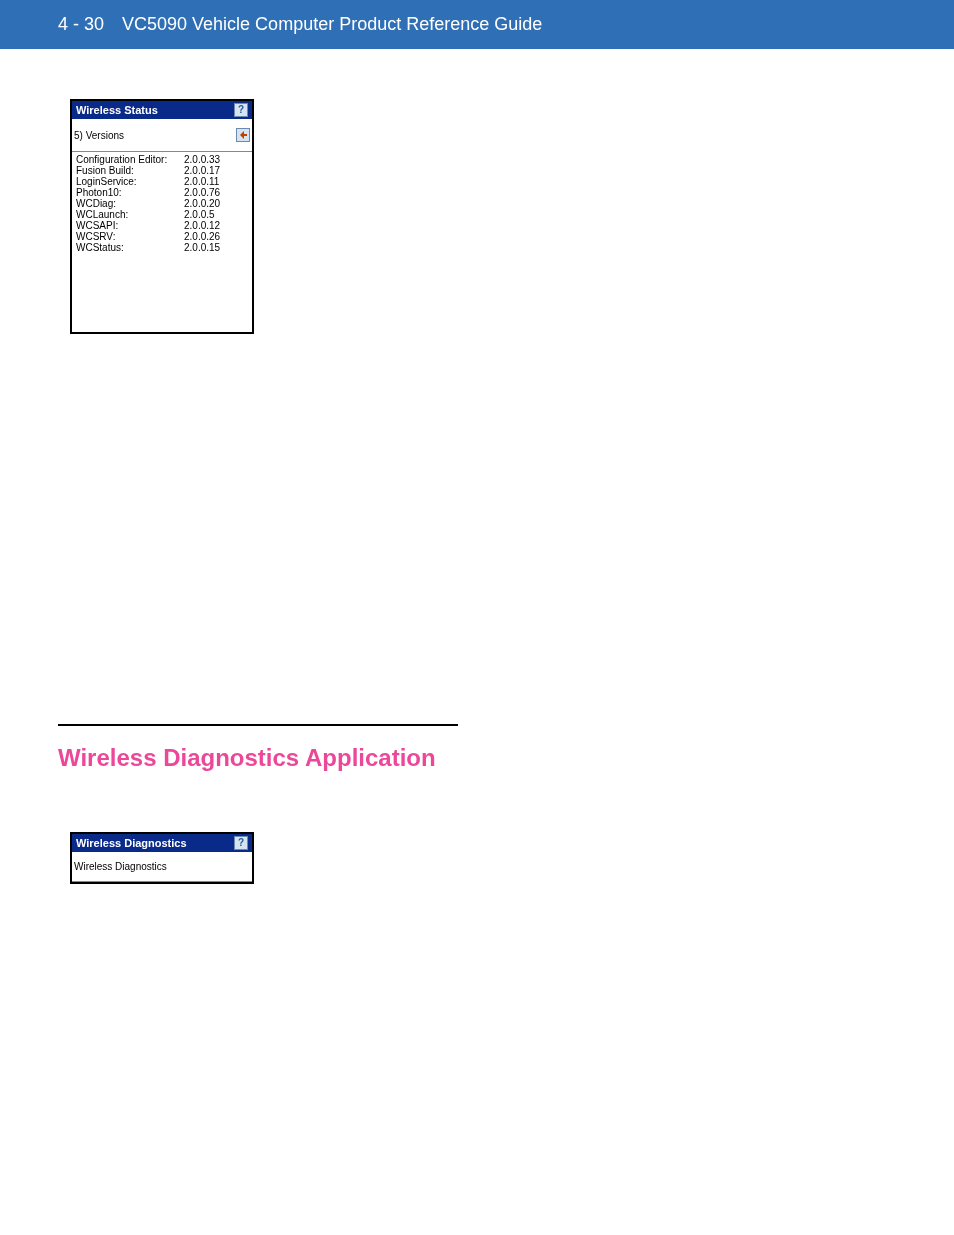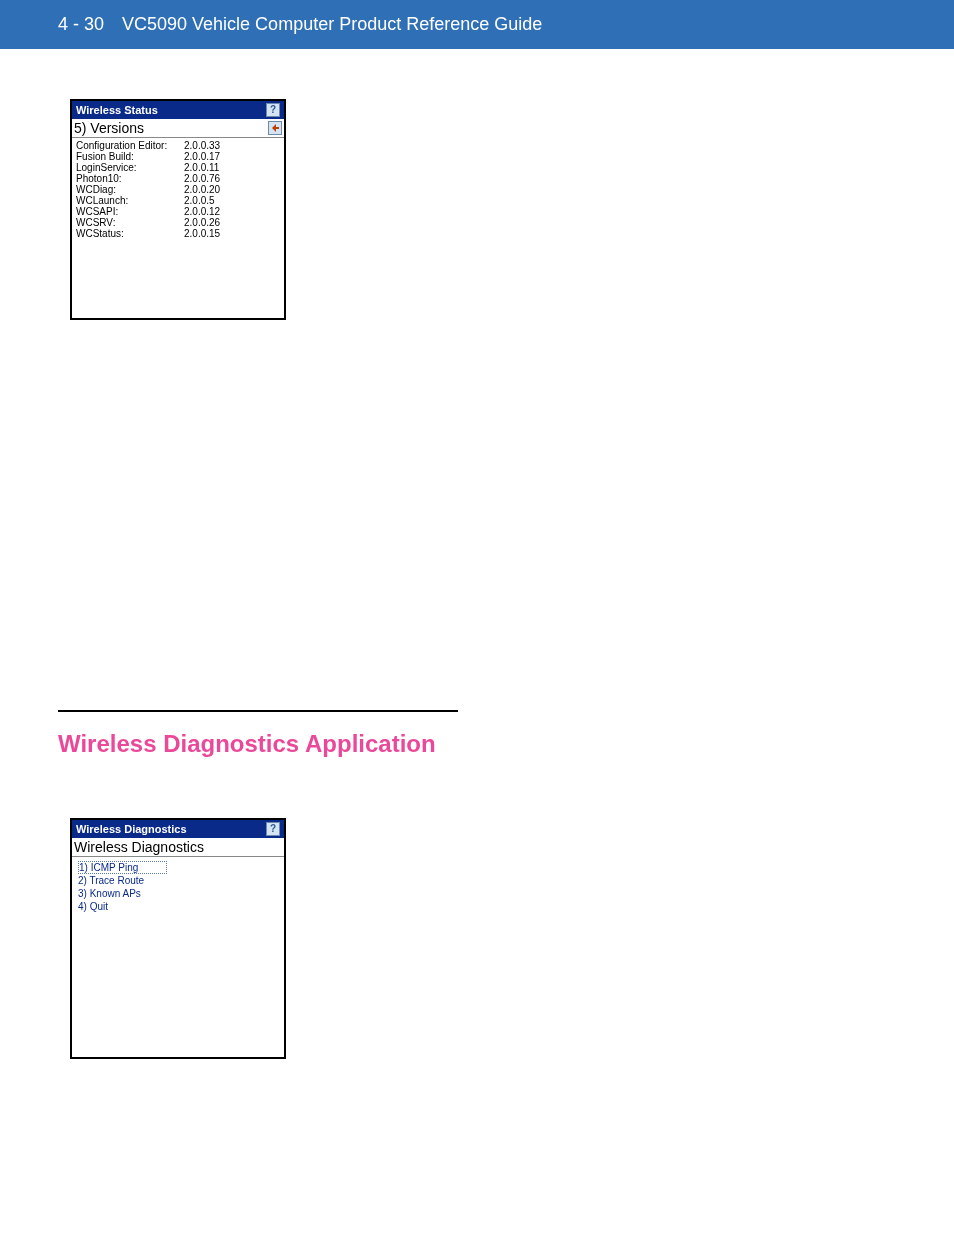--- a/index.html
+++ b/index.html
@@ -18,21 +18,21 @@
     display: flex;
     align-items: baseline;
     gap: 18px;
   }
   .page-num { font-size: 18px; text-align: right; }
   .header-title { font-size: 18px; text-align: center; }
   .content { padding: 0 58px; }
 
   
   .win {
-    width: 216px;
+    width: 184px;
     border: 2px solid #000;
     background: #fff;
     margin-top: 50px;
     margin-left: 12px;
   }
   .win-title {
     background: #0a2a8a;
     color: #fff;
     font-weight: bold;
     font-size: 11px;
@@ -52,23 +52,23 @@
     font-weight: bold;
     display: flex; align-items: center; justify-content: center;
     margin-left: 2px;
     line-height: 1;
   }
   .win-sub {
     display: flex;
     justify-content: space-between;
     align-items: center;
     border-bottom: 1px solid #888;
-    padding: 1px 2px;
+    padding: 9px 2px;
     font-family: Tahoma, sans-serif;
-    font-size: 14px;
+    font-size: 10px;
   }
   .back-btn {
     width: 14px; height: 14px;
     background: #d6e4f2;
     border: 1px solid #6a8ab0;
     display:flex; align-items:center; justify-content:center;
   }
   .back-btn svg { width: 10px; height: 10px; }
 
   .win-body {
@@ -175,21 +175,15 @@
   <h2 class="section-heading">Wireless Diagnostics Application</h2>
 
   <div class="win" style="margin-top:60px;">
     <div class="win-title">
       <span class="win-title-text">Wireless Diagnostics</span>
       <span class="win-title-btn">?</span>
     </div>
     <div class="win-sub">
       <span>Wireless Diagnostics</span>
     </div>
-    <div class="diag-body">
-      <div class="diag-item sel">1) ICMP Ping</div><br>
-      <div class="diag-item">2) Trace Route</div>
-      <div class="diag-item">3) Known APs</div>
-      <div class="diag-item">4) Quit</div>
-    </div>
   </div>
 
 </div>
 
 </body></html>

